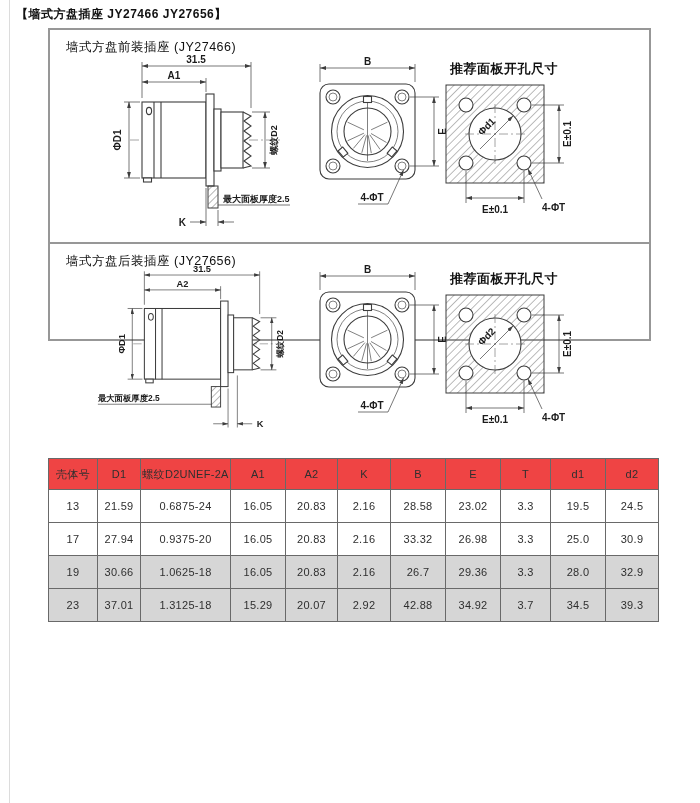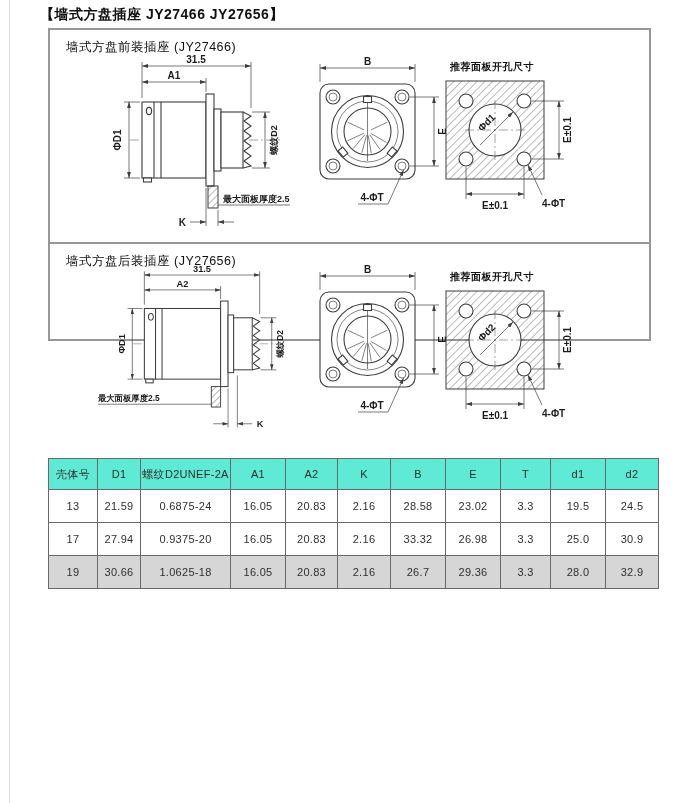--- a/index.html
+++ b/index.html
@@ -1,50 +1,50 @@
 <!DOCTYPE html>
 <html><head>
 <meta charset="utf-8">
 <style>
   * { margin:0; padding:0; box-sizing:border-box; }
   html,body { width:700px; height:803px; }
   body { position:relative; background:#ffffff; font-family:"Liberation Sans",sans-serif; color:#222; overflow:hidden; }
 
   .page-edge { position:absolute; left:9px; top:0; width:1px; height:803px; background:#dcdcdc; }
 
-  .page-title { position:absolute; left:40px; top:6px; font-size:14px; font-weight:bold; letter-spacing:.5px; color:#111; }
+  .page-title { position:absolute; left:16px; top:6px; font-size:12px; font-weight:bold; letter-spacing:.5px; color:#111; }
 
   .main-box { position:absolute; left:48px; top:28px; width:603px; height:313px; border:2px solid #979797; background:#fff; }
   .section { position:relative; width:100%; }
   .section-1 { height:214px; border-bottom:2px solid #979797; }
   .section-2 { height:200px; }
   .sec-title { position:absolute; left:16px; top:9px; font-size:12.5px; color:#111; letter-spacing:.5px; }
 
   .svg-side  { position:absolute; left:34px;  top:22px; }
   .svg-front { position:absolute; left:250px; top:24px; }
   .cutout-block { position:absolute; left:392px; top:30px; width:202px; }
-  .cutout-title { font-size:10px; font-weight:bold; margin:0 0 3px 8px; color:#111; letter-spacing:.5px; }
+  .cutout-title { font-size:13px; font-weight:bold; margin:0 0 3px 8px; color:#111; letter-spacing:.5px; }
   .section-2 .svg-side { top:18px; }
   .section-2 .svg-front { top:18px; }
   .section-2 .cutout-block { top:26px; }
 
   svg { overflow:visible; display:block; }
   svg text { fill:#1c1c1c; font-family:"Liberation Sans",sans-serif; }
   .dim   { font-size:10px; font-weight:bold; }
   .dimcn { font-size:9px;  font-weight:bold; }
   .ln  { stroke:#3d3d3d; stroke-width:1.1; fill:none; }
   .lnf { stroke:#3d3d3d; stroke-width:1.1; fill:#fff; }
   .thin{ stroke:#3d3d3d; stroke-width:.65; fill:none; }
   .dl  { stroke:#3d3d3d; stroke-width:.7;  fill:none; }
   .cl  { stroke:#5a5a5a; stroke-width:.55; stroke-dasharray:9 3 2 3; fill:none; }
 
   .spec-table { position:absolute; left:48px; top:458px; width:610px; border-collapse:collapse; table-layout:fixed; font-size:11px; color:#2f2f2f; border:1.5px solid #555; }
   .spec-table th, .spec-table td { border:1px solid #696969; text-align:center; vertical-align:middle; padding:0; font-weight:normal; letter-spacing:.3px; }
   .spec-table td { height:33px; background:#fff; }
-  .spec-table thead th { height:31px; background:#5eead4; }
+  .spec-table thead th { height:31px; background:#ef4444; }
   .spec-table tr.shaded td { background:#d6d6d6; }
 </style>
 </head>
 <body>
 
 <div class="page-edge"></div>
 
 <div class="page-title">【墙式方盘插座 JY27466  JY27656】</div>
 
 <div class="main-box">
@@ -378,14 +378,27 @@
         <td>1.0625-18</td>
         <td>16.05</td>
         <td>20.83</td>
         <td>2.16</td>
         <td>26.7</td>
         <td>29.36</td>
         <td>3.3</td>
         <td>28.0</td>
         <td>32.9</td>
       </tr>
+      <tr class="shaded">
+        <td>23</td>
+        <td>37.01</td>
+        <td>1.3125-18</td>
+        <td>15.29</td>
+        <td>20.07</td>
+        <td>2.92</td>
+        <td>42.88</td>
+        <td>34.92</td>
+        <td>3.7</td>
+        <td>34.5</td>
+        <td>39.3</td>
+      </tr>
     </tbody>
 </table>
 
 </body></html>

